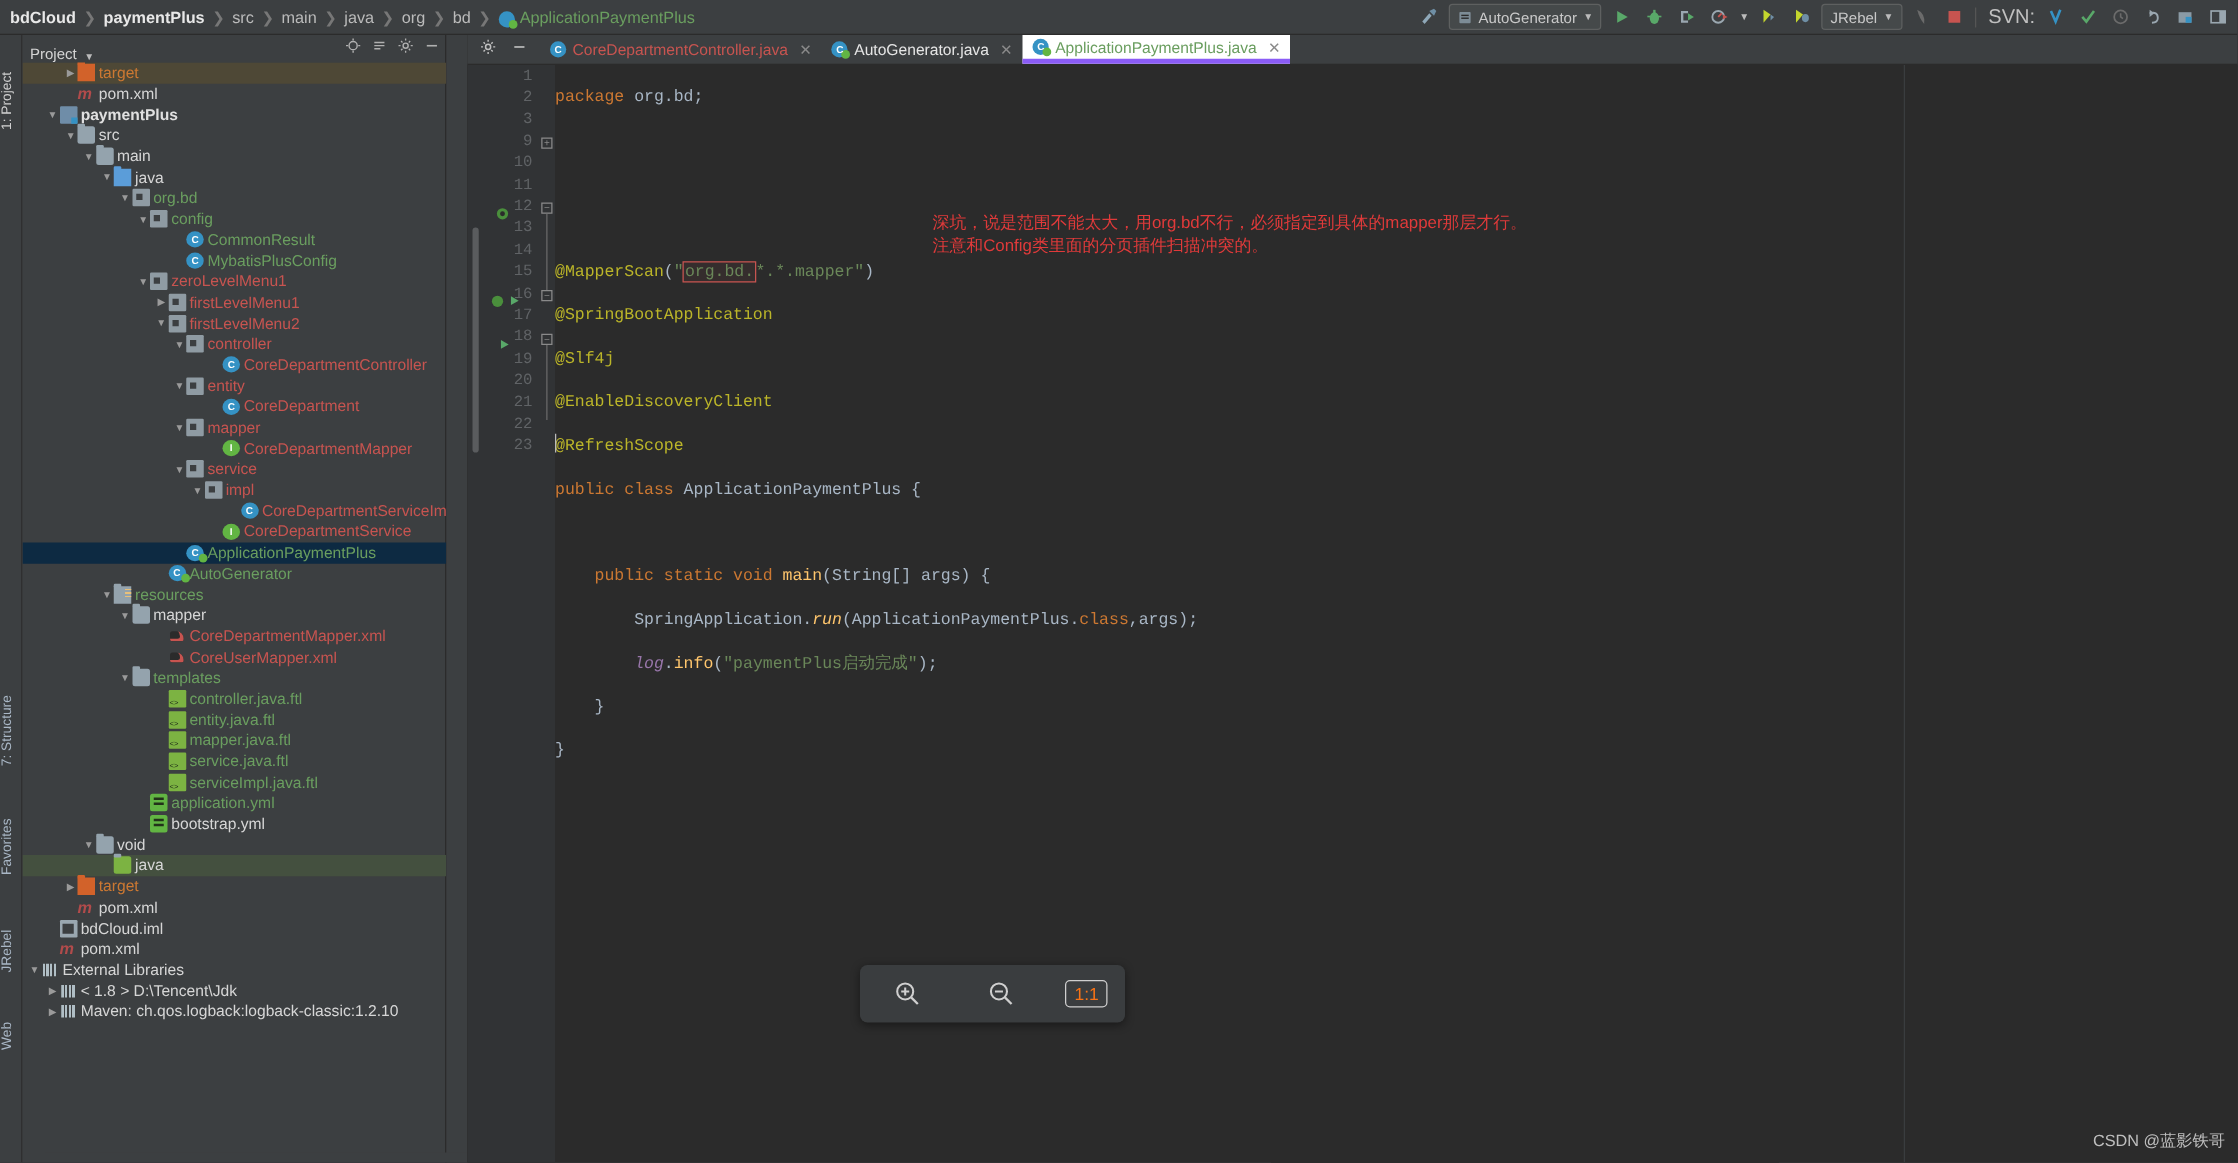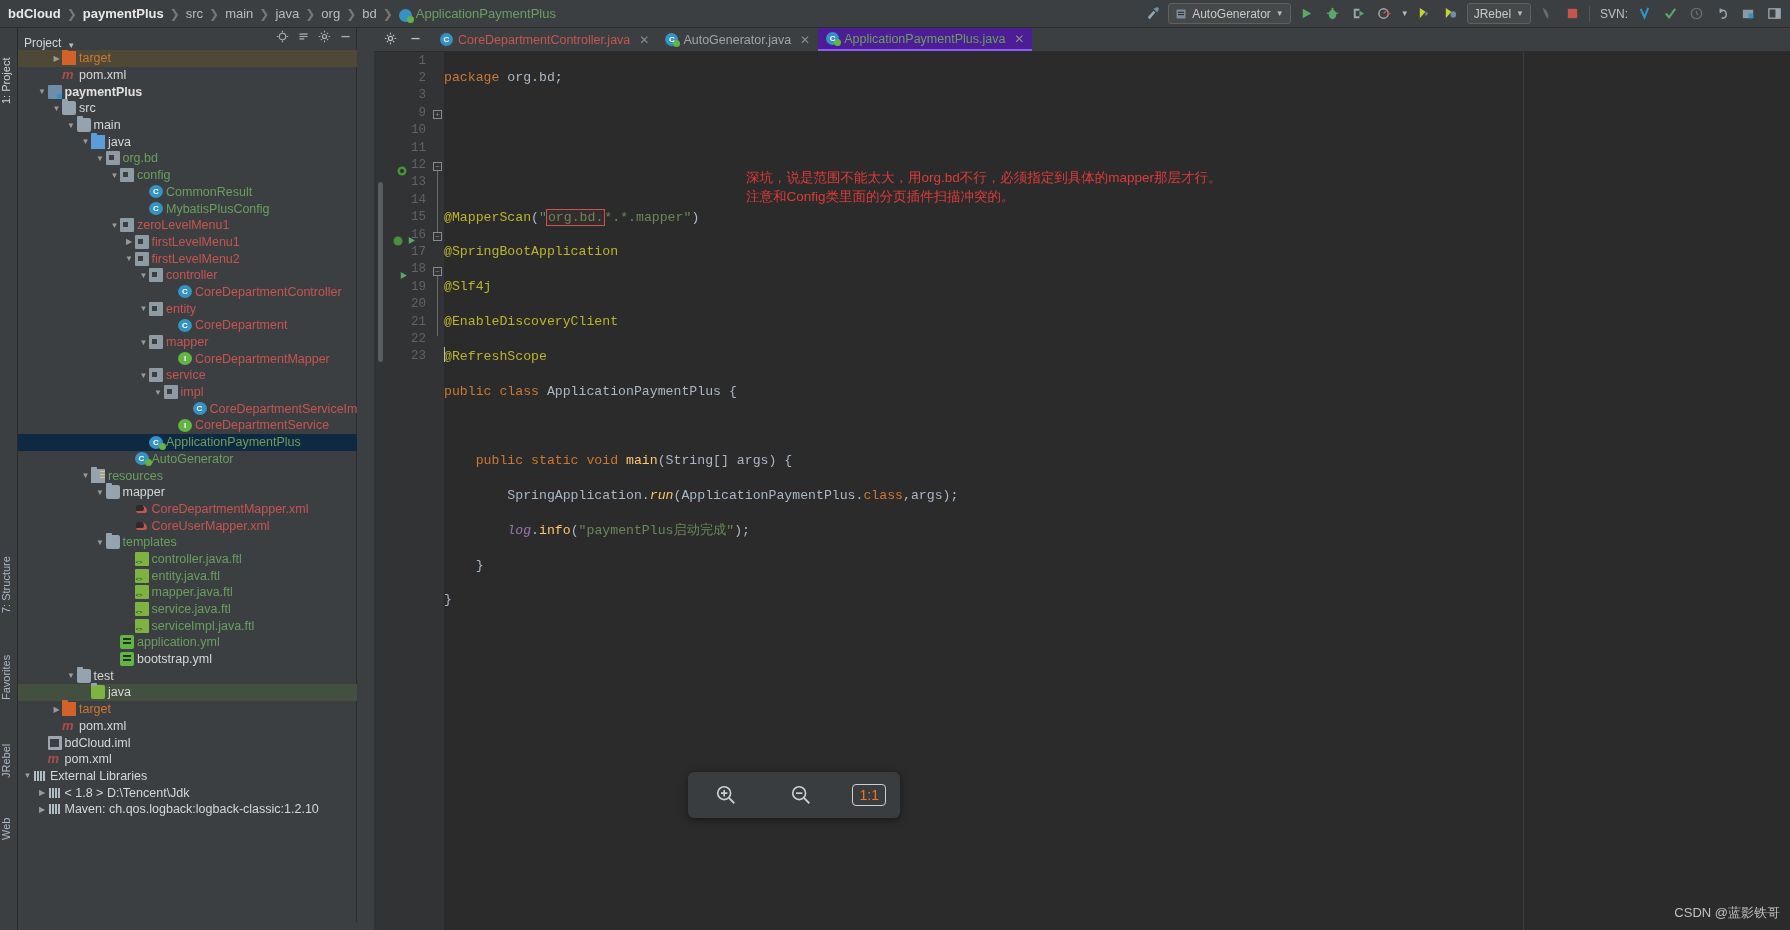--- a/index.html
+++ b/index.html
@@ -36,21 +36,21 @@
     margin-left: auto; display: flex; align-items: center; gap: 6px; padding-right: 6px;
   }
   .tb-ico { width: 20px; height: 20px; display: flex; align-items: center; justify-content: center; }
   .combo {
     display: flex; align-items: center; gap: 5px;
     border: 1px solid #5e6060; border-radius: 3px;
     height: 21px; padding: 0 6px; color: #c9c9c9; font-size: 12px;
     background: #45494a;
   }
   .combo .caret { font-size: 8px; color: #bbb; }
-  .svn-label { color: #c0c0c0; font-size: 12px; margin-left: 4px; }
+  .svn-label { color: #c0c0c0; font-size: 16px; margin-left: 4px; }
   .vline { width: 1px; height: 16px; background: #555; }
 
   
   .rail {
     position: absolute; left: 0; top: 28px; width: 18px; height: 902px;
     background: #3c3f41; border-right: 1px solid #2b2b2b;
   }
   .rail-item {
     position: absolute; left: 0; width: 18px;
     writing-mode: vertical-rl; text-orientation: mixed;
@@ -165,21 +165,21 @@
   }
   .tabbar {
     height: 24px; background: #3c3f41; display: flex; align-items: stretch;
     border-bottom: 1px solid #2b2b2b;
   }
   .tabbar-left { display: flex; align-items: center; gap: 12px; padding: 0 10px; }
   .tab {
     display: flex; align-items: center; gap: 5px; padding: 0 8px;
     font-size: 12.5px; color: #bcbcbc; cursor: default; position: relative;
   }
-  .tab.active { background: #4c1d95; border-bottom: 2px solid #8b5cf6; }
+  .tab.active { background: #ffffff; border-bottom: 4px solid #8b5cf6; }
   .tab .x { color: #8a8a8a; font-size: 12px; margin-left: 4px; }
   .tab-ico { width: 13px; height: 13px; border-radius: 50%; position: relative; }
   .tab-ico.blue { background: #3592c4; }
   .tab-ico.blue::after { content:"C"; position:absolute; inset:0; font-size:8px; color:#fff; font-weight:bold; text-align:center; line-height:13px;}
   .tab-ico.spring::before { content:""; position:absolute; right:-2px; bottom:-1px; width:7px; height:7px; border-radius:50%; background:#62b543;}
 
   .code-wrap { position: relative; height: 878px; background: #2b2b2b; }
   .gutter {
     position: absolute; left: 0; top: 0; width: 58px; height: 878px;
     background: #313335;
@@ -649,21 +649,21 @@
         <div class="row">
           <span style="display:inline-block;width:91px;flex:0 0 91px"></span>
           <span class="arrow"></span>
           <span class="ic ic-yml"></span>
           <span class="label c-white">bootstrap.yml</span>
         </div>
         <div class="row">
           <span style="display:inline-block;width:47.5px;flex:0 0 47.5px"></span>
           <span class="arrow">▼</span>
           <span class="ic ic-folder"></span>
-          <span class="label c-white">test</span>
+          <span class="label c-white">void</span>
         </div>
         <div class="row greenbg">
           <span style="display:inline-block;width:62px;flex:0 0 62px"></span>
           <span class="arrow"></span>
           <span class="ic ic-folder" style="background:#7cb342"></span>
           <span class="label c-white">java</span>
         </div>
         <div class="row">
           <span style="display:inline-block;width:33px;flex:0 0 33px"></span>
           <span class="arrow">▶</span>
@@ -725,21 +725,21 @@
             </svg>
         </span>
       </div>
       <div class="tab">
         <span class="tab-ico blue"></span>
         <span style="color:#c75450">CoreDepartmentController.java</span>
         <span class="x">✕</span>
       </div>
       <div class="tab">
         <span class="tab-ico blue spring"></span>
-        <span style="color:#a3a3a3">AutoGenerator.java</span>
+        <span style="color:#e5e5e5">AutoGenerator.java</span>
         <span class="x">✕</span>
       </div>
       <div class="tab active">
         <span class="tab-ico blue spring"></span>
         <span style="color:#6a9e5f">ApplicationPaymentPlus.java</span>
         <span class="x">✕</span>
       </div>
     </div>
 
     <div class="code-wrap">

